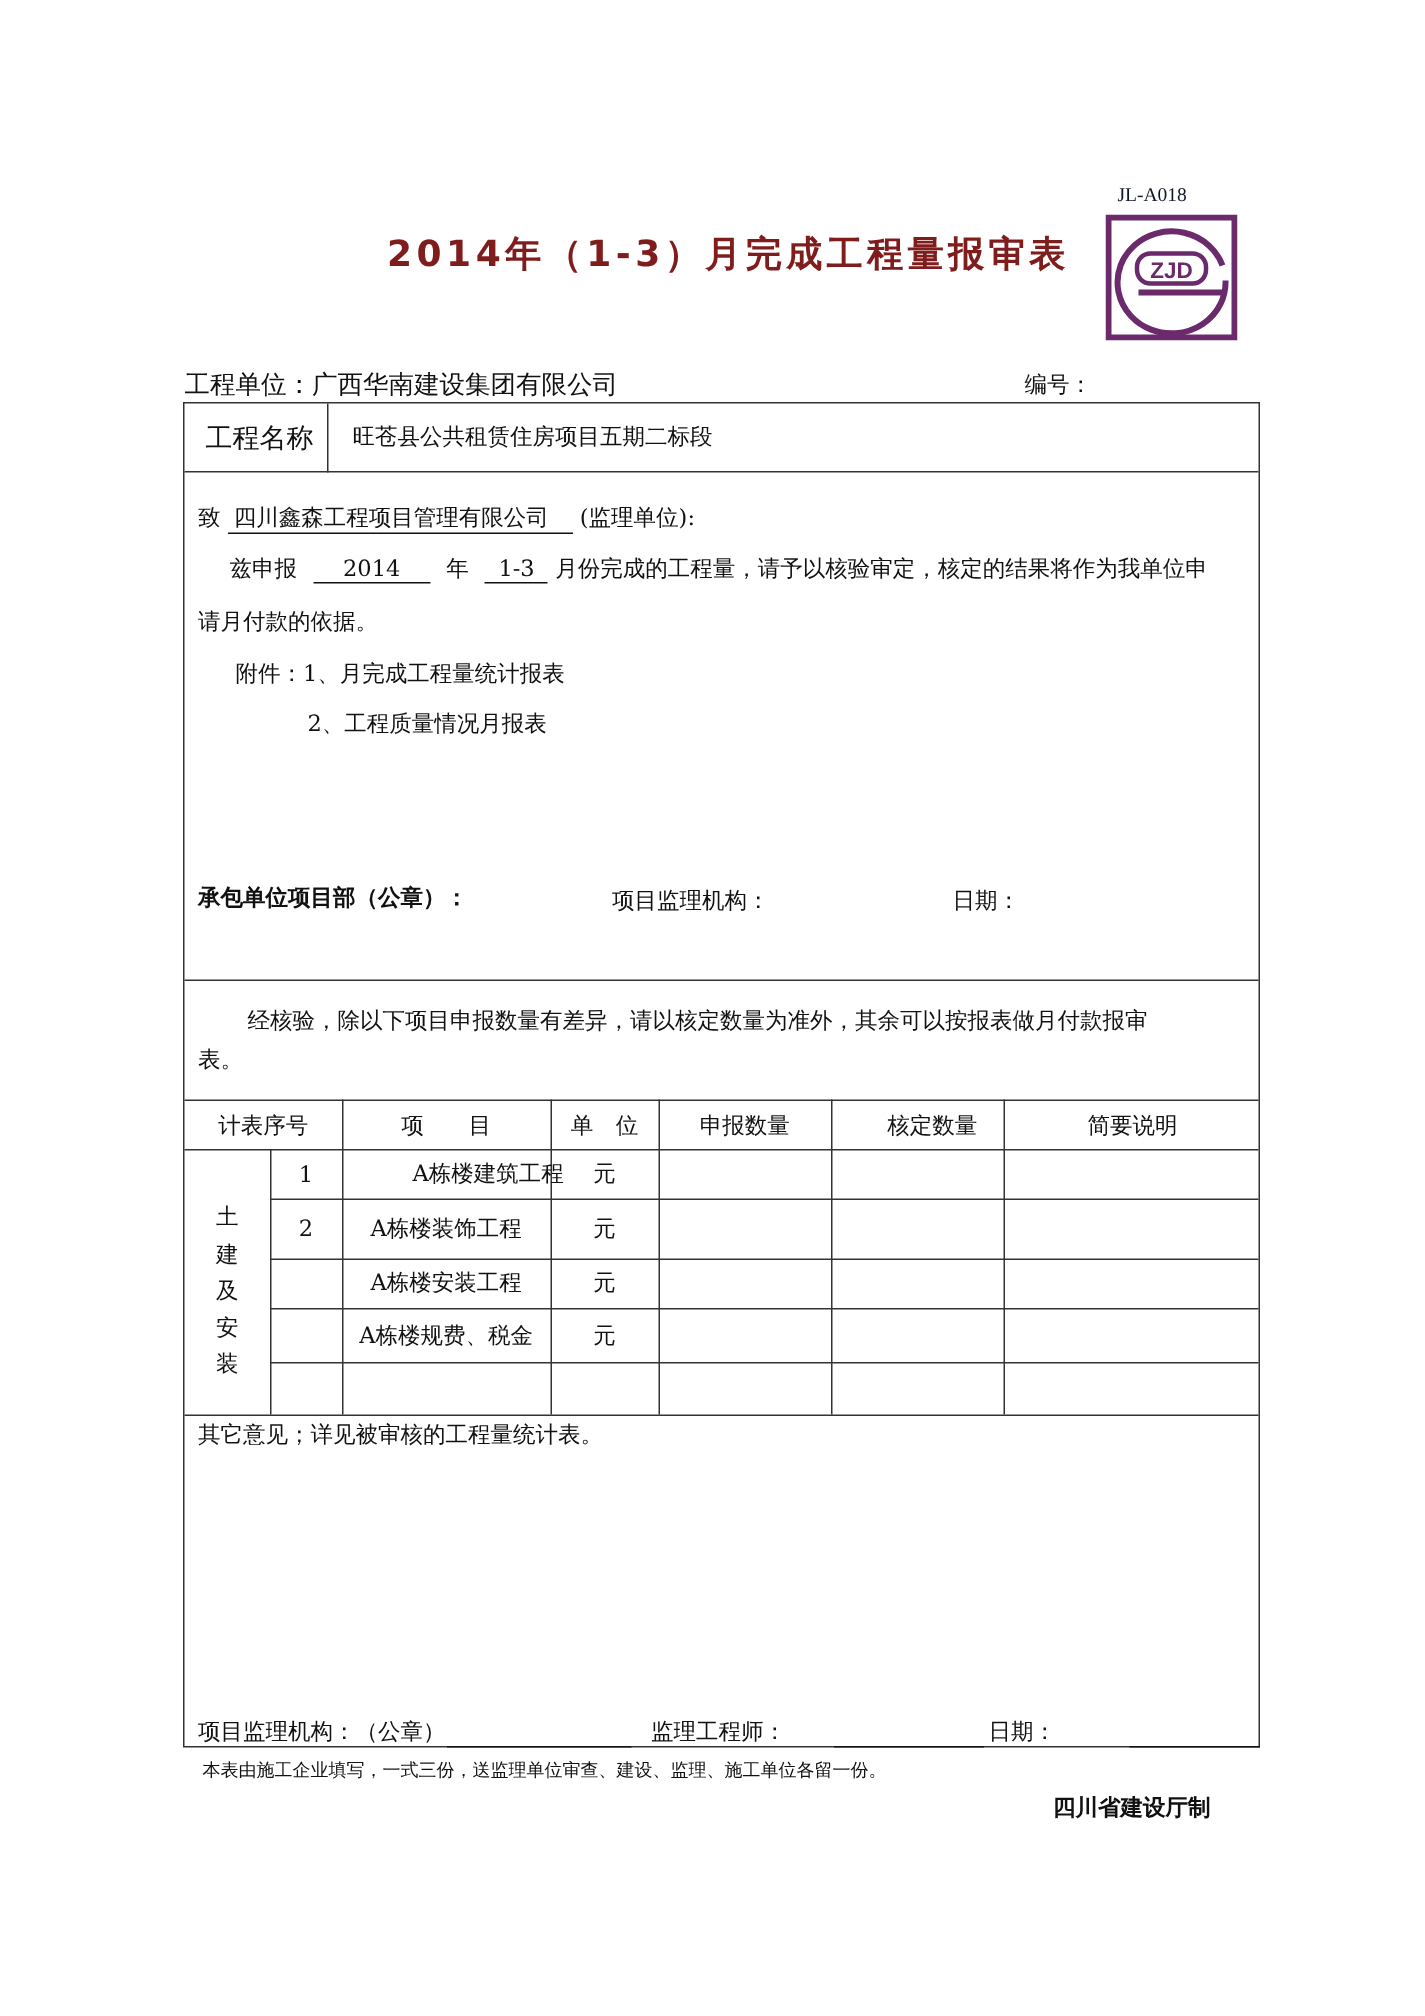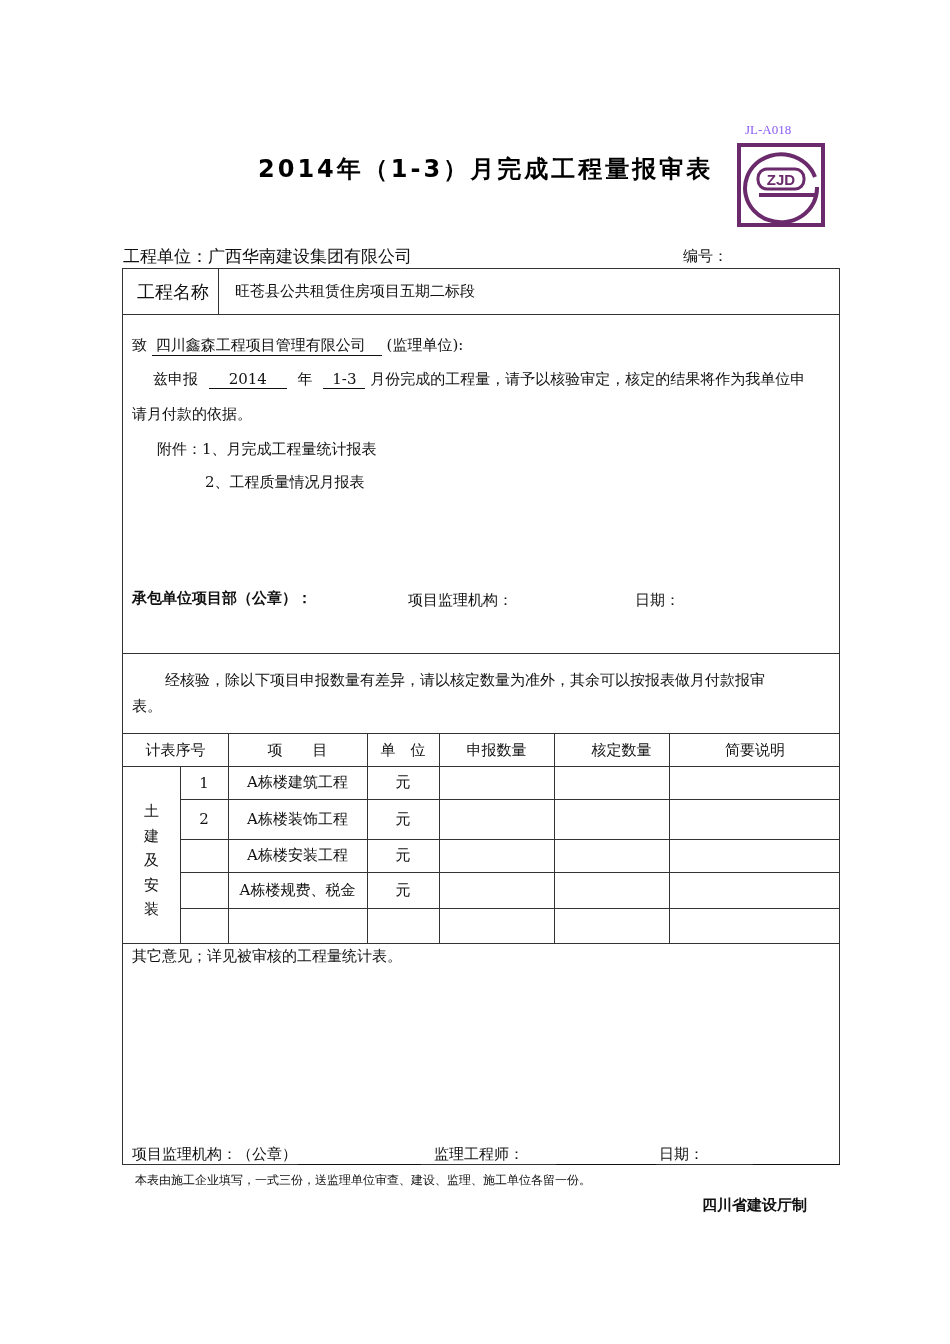--- a/index.html
+++ b/index.html
@@ -1,21 +1,21 @@
 <!DOCTYPE html>
 <html><head>
 <meta charset="utf-8">
 <style>
   html, body { margin:0; padding:0; background:#ffffff; }
   body { width:950px; height:1344px; position:relative; overflow:hidden;
          font-family:"DejaVu Serif","Liberation Serif",serif; color:#111; }
   .abs { position:absolute; }
-  .form-code { left:745px; top:122px; font-size:13px; font-family:"Liberation Serif",serif; color:#8b5cf6; }
+  .form-code { left:745px; top:122px; font-size:13px; font-family:"Liberation Serif",serif; color:#0f172a; }
   .logo { left:737px; top:143px; width:88px; height:84px; }
-  .title { left:258px; top:153px; font-size:24px; font-weight:bold; letter-spacing:3px; color:#000000;
+  .title { left:258px; top:153px; font-size:24px; font-weight:bold; letter-spacing:3px; color:#7f1d1d;
            font-family:"DejaVu Sans","Liberation Sans",sans-serif; }
   .unit-line { left:123px; top:245px; font-size:17px; }
   .serial { left:683px; top:247px; font-size:15px; }
   .frame { left:122px; top:268px; width:718px; height:897px; border:1px solid #333; box-sizing:border-box; }
   .hline { position:absolute; left:0; right:0; height:0; border-top:1px solid #333; }
   .vline { position:absolute; width:0; border-left:1px solid #333; }
   .t { position:absolute; font-size:15px; white-space:nowrap; }
   .uline { display:inline-block; border-bottom:1px solid #111; }
   .cell { position:absolute; display:flex; align-items:center; justify-content:center; font-size:15px; }
   .footer-note { left:135px; top:1172px; font-size:12px; }
@@ -99,21 +99,21 @@
 
   <div class="abs" style="left:0; top:530px; width:57px; text-align:center; font-size:15px; line-height:24.5px;">
     <div>土</div>
     <div>建</div>
     <div>及</div>
     <div>安</div>
     <div>装</div>
   </div>
 
   <div class="cell" style="left:57px; top:497px; width:48px; height:33px;">1</div>
-  <div class="cell" style="left:105px; top:497px; width:139px; height:33px;">A栋楼建筑工程</div>
+  <div class="cell" style="left:105px; top:497px; width:139px; height:33px;padding-left:28px;">A栋楼建筑工程</div>
   <div class="cell" style="left:244px; top:497px; width:72px; height:33px;">元</div>
   <div class="cell" style="left:316px; top:497px; width:115px; height:33px;"></div>
   <div class="cell" style="left:431px; top:497px; width:115px; height:33px;"></div>
   <div class="cell" style="left:546px; top:497px; width:172px; height:33px;"></div>
 
   <div class="cell" style="left:57px; top:530px; width:48px; height:40px;">2</div>
   <div class="cell" style="left:105px; top:530px; width:139px; height:40px;">A栋楼装饰工程</div>
   <div class="cell" style="left:244px; top:530px; width:72px; height:40px;">元</div>
   <div class="cell" style="left:316px; top:530px; width:115px; height:40px;"></div>
   <div class="cell" style="left:431px; top:530px; width:115px; height:40px;"></div>

